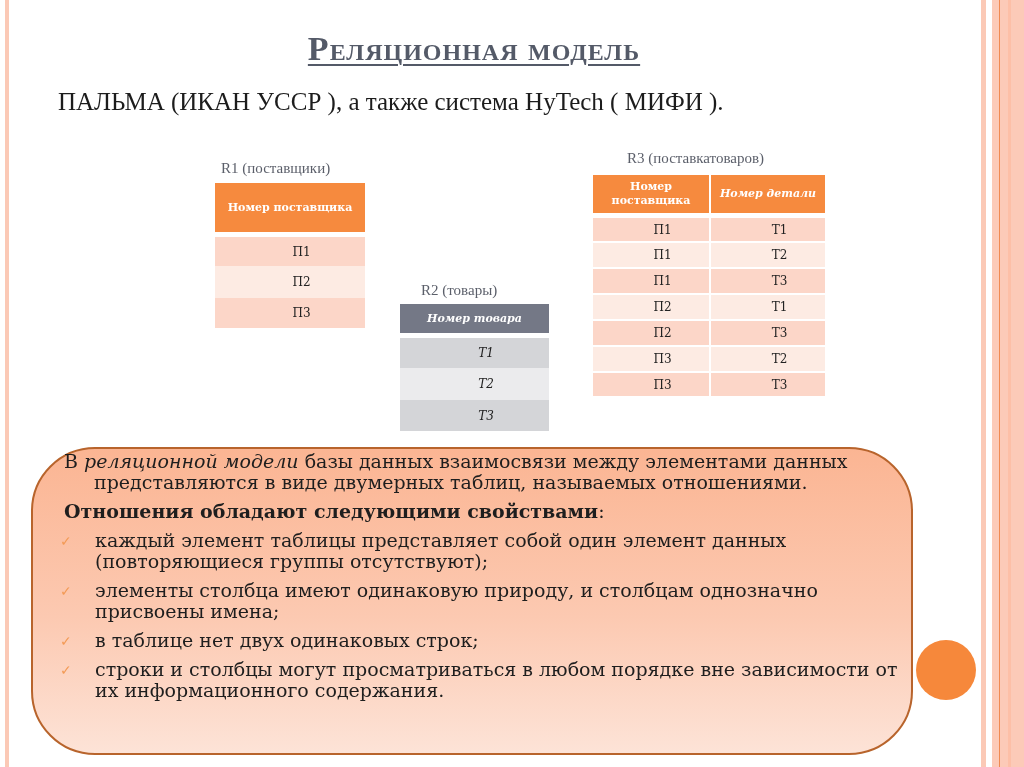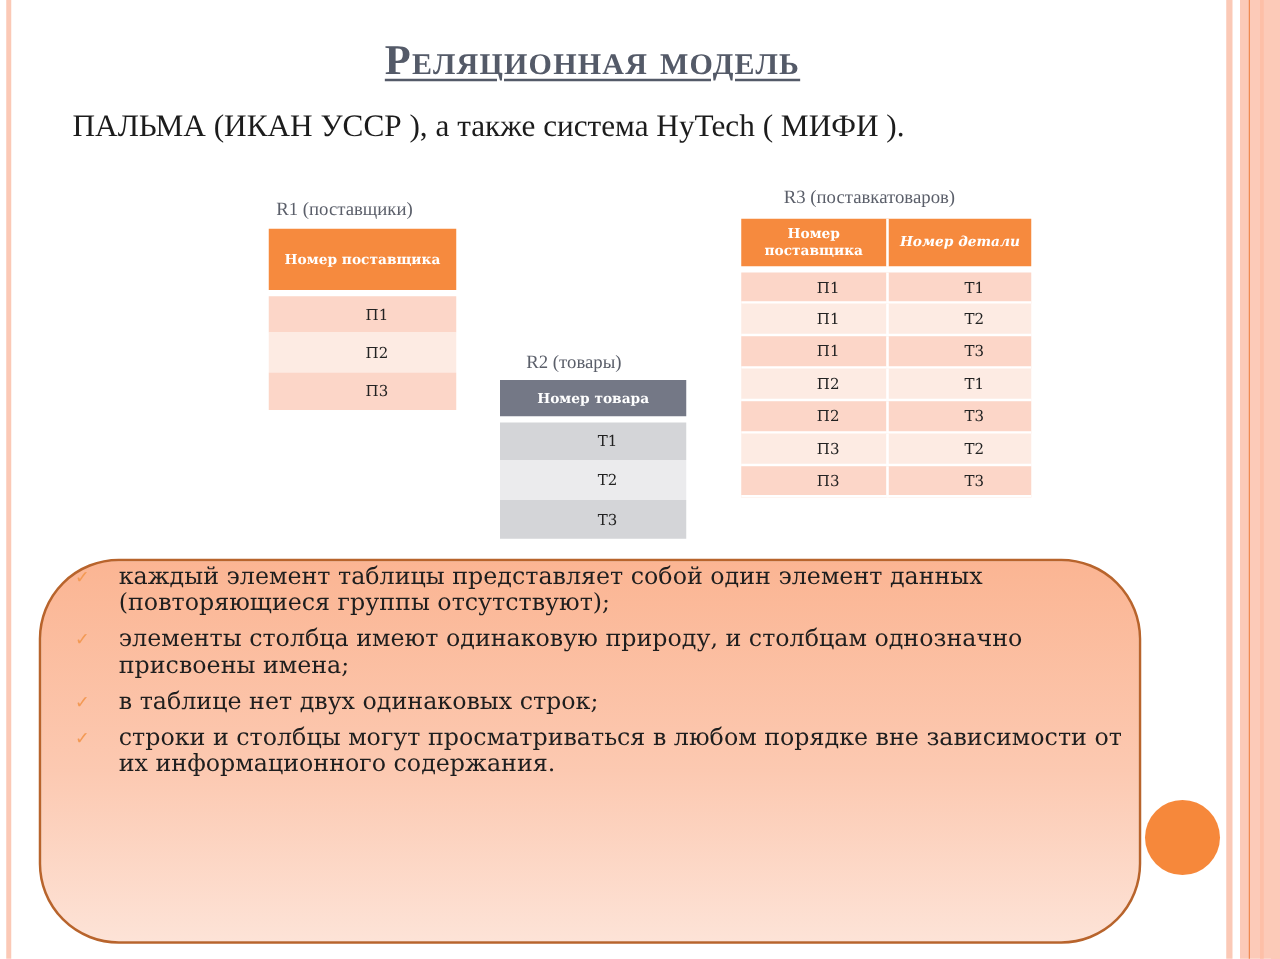--- a/index.html
+++ b/index.html
@@ -113,21 +113,21 @@
     <tr class="r1" style="height:32px;">
           <td>П2</td>
         </tr>
     <tr class="r0" style="height:30px;">
           <td>П3</td>
         </tr>
   </tbody>
     </table>
 
   <div class="caption" style="left:421px; top:282px;">R2 (товары)</div>
-  <table class="rel gray" style="left:400px; top:304px; width:149px;">
+  <table class="rel gray" style="left:400px; top:304px; width:149px;font-style:italic;">
     <tbody>
         <tr style="height:29px;">
       <th>Номер товара</th>
     </tr>
     <tr class="gap">
           <td></td>
         </tr>
     <tr class="r0" style="height:30px;">
           <td>Т1</td>
         </tr>
@@ -177,20 +177,22 @@
         </tr>
     <tr class="r0" style="height:25px;">
           <td>П3</td>
           <td>Т3</td>
         </tr>
   </tbody>
     </table>
 
   <div class="infobox"></div>
   <div class="info-content">
+    <div class="para"><span>В </span><span class="em">реляционной модели</span><span> базы данных взаимосвязи между элементами данных представляются в виде двумерных таблиц, называемых отношениями.</span></div>
+    <div class="bold-line"><span>Отношения обладают следующими свойствами</span><span style="font-weight:normal">:</span></div>
     <div class="bullet"><span class="check">✓</span><span>каждый элемент таблицы представляет собой один элемент данных (повторяющиеся группы отсутствуют);</span></div>
     <div class="bullet"><span class="check">✓</span><span> элементы столбца имеют одинаковую природу, и столбцам однозначно присвоены имена;</span></div>
     <div class="bullet"><span class="check">✓</span><span> в таблице нет двух одинаковых строк;</span></div>
     <div class="bullet"><span class="check">✓</span><span>строки и столбцы могут просматриваться в любом порядке вне зависимости от их информационного содержания.</span></div>
   </div>
 
   <div class="circle"></div>
 </div>
 
 </body></html>

